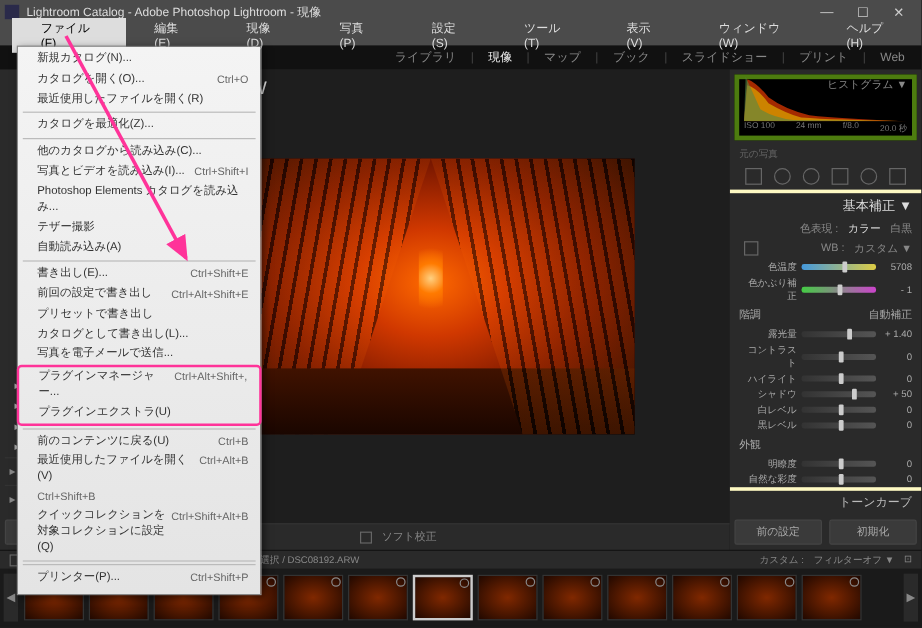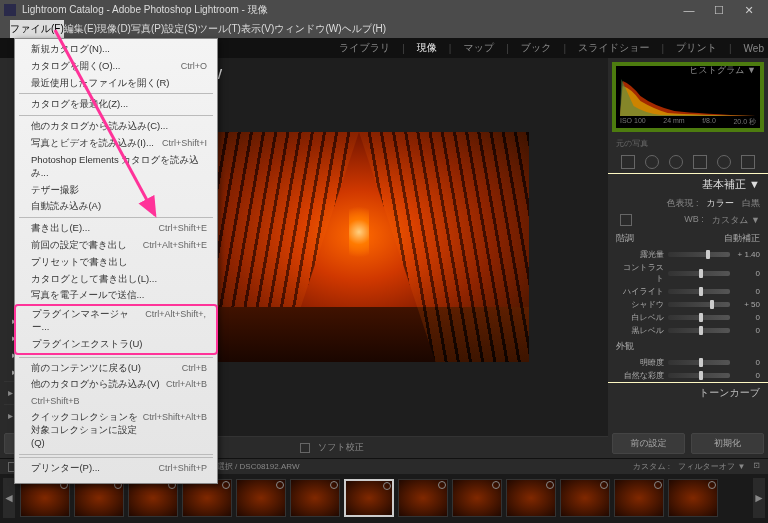--- a/index.html
+++ b/index.html
@@ -4,24 +4,24 @@
 <style>
 * { margin: 0; padding: 0; box-sizing: border-box; font-family: "Meiryo", sans-serif; }
 body { width: 768px; height: 523px; background: #1a1a1a; overflow: hidden; font-size: 10px; color: #ccc; position: relative; }
 
 .titlebar { height: 20px; background: #4b4b4b; display: flex; align-items: center; padding: 0 4px; color: #ddd; font-size: 10px; }
 .titlebar .icon { width: 12px; height: 12px; background: #2a2a4a; margin-right: 6px; }
 .titlebar .spacer { flex: 1; }
 .titlebar .winbtn { width: 30px; text-align: center; font-size: 11px; color: #ccc; }
 
 .menubar { height: 18px; background: #4b4b4b; display: flex; align-items: center; padding-left: 10px; font-size: 10px; }
-.menubar span { padding: 2px 0; color: #ddd; cursor: default; }
+.menubar span { padding: 2px 24px; color: #ddd; cursor: default; }
 .menubar span.active { background: #ddd; color: #000; }
 
-.module-picker { height: 20px; background: #111; display: flex; justify-content: flex-end; align-items: center; gap: 4px; font-size: 10px; color: #888; }
+.module-picker { height: 20px; background: #111; display: flex; justify-content: flex-end; align-items: center; padding-right: 10px; gap: 4px; font-size: 10px; color: #888; }
 .module-picker span { padding: 0 4px; }
 .module-picker .sep { color: #444; }
 .module-picker .active { color: #eee; }
 
 .main { display: flex; height: 400px; background: #222; }
 
 .left-panel { width: 140px; background: #2a2a2a; display: flex; flex-direction: column; justify-content: flex-end; padding: 4px; }
 .preset-group { font-size: 9px; color: #aaa; padding: 2px 8px; }
 .panel-header { font-size: 10px; color: #888; padding: 4px; display: flex; justify-content: space-between; align-items: center; border-top: 1px solid #333; }
 .panel-btns { display: flex; gap: 6px; margin-top: 6px; }
@@ -39,21 +39,21 @@
 
 .toolbar { height: 22px; background: #2a2a2a; display: flex; align-items: center; padding: 0 6px; gap: 8px; font-size: 9px; color: #888; border-top: 1px solid #333; }
 .toolbar .tool-icon { width: 14px; height: 14px; background: #444; }
 
 .right-panel { width: 160px; background: #2a2a2a; display: flex; flex-direction: column; overflow: hidden; }
 .histogram { height: 70px; margin: 4px; background: #000000; border: 4px solid #4d7c0f; position: relative; }
 .histogram-label { position: absolute; top: -2px; right: 4px; width: 100%; text-align: right; font-size: 9px; color: #888; }
 .hist-curve { position: absolute; bottom: 12px; left: 4px; right: 4px; height: 40px; }
 .hist-curve svg { width: 100%; height: 100%; }
 .hist-meta { position: absolute; bottom: 1px; left: 4px; right: 4px; display: flex; justify-content: space-between; font-size: 7px; color: #777; }
-.section-head { display: flex; justify-content: space-between; align-items: center; padding: 3px 8px; font-size: 10px; color: #bbb; border-top: 1px solid #fef9c3; }
+.section-head { display: flex; justify-content: space-between; align-items: center; padding: 3px 8px; font-size: 10px; color: #bbb; border-top: 3px solid #fef9c3; }
 .section-head.main-head { font-size: 11px; color: #ddd; }
 .subhead { display: flex; justify-content: flex-end; padding: 2px 8px; font-size: 9px; color: #888; gap: 8px; }
 .slider-row { display: flex; align-items: center; padding: 1px 8px; font-size: 8px; color: #aaa; gap: 4px; }
 .slider-row .label { width: 48px; text-align: right; }
 .slider-row .track { flex: 1; height: 5px; background: linear-gradient(90deg, #333, #555); border-radius: 2px; position: relative; }
 .slider-row .track.wb { background: linear-gradient(90deg, #49d, #dc4); }
 .slider-row .track.tint { background: linear-gradient(90deg, #4c4, #c4c); }
 .slider-row .thumb { position: absolute; top: -2px; width: 4px; height: 9px; background: #ccc; border-radius: 1px; }
 .slider-row .val { width: 26px; text-align: right; font-size: 8px; }
 .auto-row { display: flex; justify-content: space-between; padding: 3px 8px; font-size: 9px; color: #aaa; }
@@ -198,20 +198,36 @@
     <div class="subhead">
       <span>色表現 :</span>
       <span style="color:#ddd">カラー</span>
       <span>白黒</span>
     </div>
     <div class="subhead">
       <span style="width:12px;height:12px;border:1px solid #666;margin-right:auto;margin-left:4px"></span>
       <span>WB :</span>
       <span>カスタム ▼</span>
     </div>
+    <div id="sliders-wb">
+        <div class="slider-row">
+          <span class="label">色温度</span>
+          <div class="track wb">
+            <div class="thumb" style="left: 55%;"></div>
+          </div>
+          <span class="val">5708</span>
+        </div>
+        <div class="slider-row">
+          <span class="label">色かぶり補正</span>
+          <div class="track tint">
+            <div class="thumb" style="left: 48%;"></div>
+          </div>
+          <span class="val">- 1</span>
+        </div>
+      </div>
     <div class="auto-row">
       <span>階調</span>
       <span>自動補正</span>
     </div>
     <div id="sliders-tone">
         <div class="slider-row">
           <span class="label">露光量</span>
           <div class="track ">
             <div class="thumb" style="left: 62%;"></div>
           </div>
@@ -410,21 +426,21 @@
         <span>プラグインエクストラ(U)</span>
         <span class="sc"></span>
       </div>
     </div>
     <div class="menu-sep"></div>
     <div class="menu-item">
       <span>前のコンテンツに戻る(U)</span>
       <span class="sc">Ctrl+B</span>
     </div>
     <div class="menu-item">
-      <span>他のカタログから読み込み(V)</span>
+      <span>最近使用したファイルを開く(V)</span>
       <span class="sc">Ctrl+Alt+B</span>
     </div>
     <div class="menu-item">
       <span class="sc">Ctrl+Shift+B</span>
     </div>
     <div class="menu-item">
       <span>クイックコレクションを対象コレクションに設定(Q)</span>
       <span class="sc">Ctrl+Shift+Alt+B</span>
     </div>
     <div class="menu-sep"></div>

